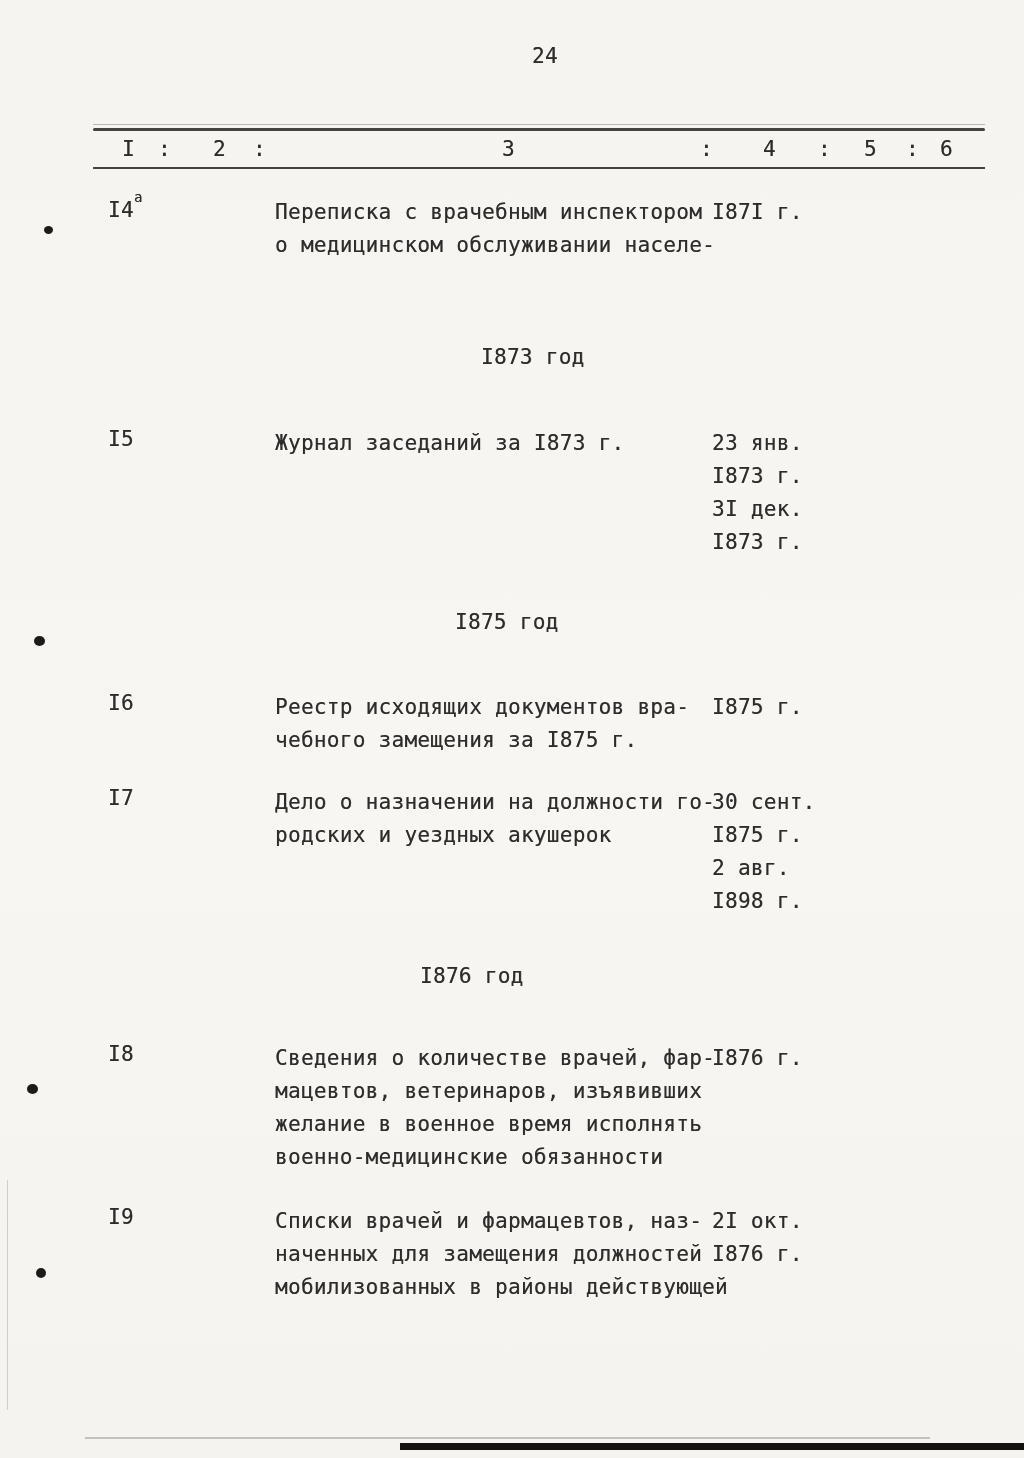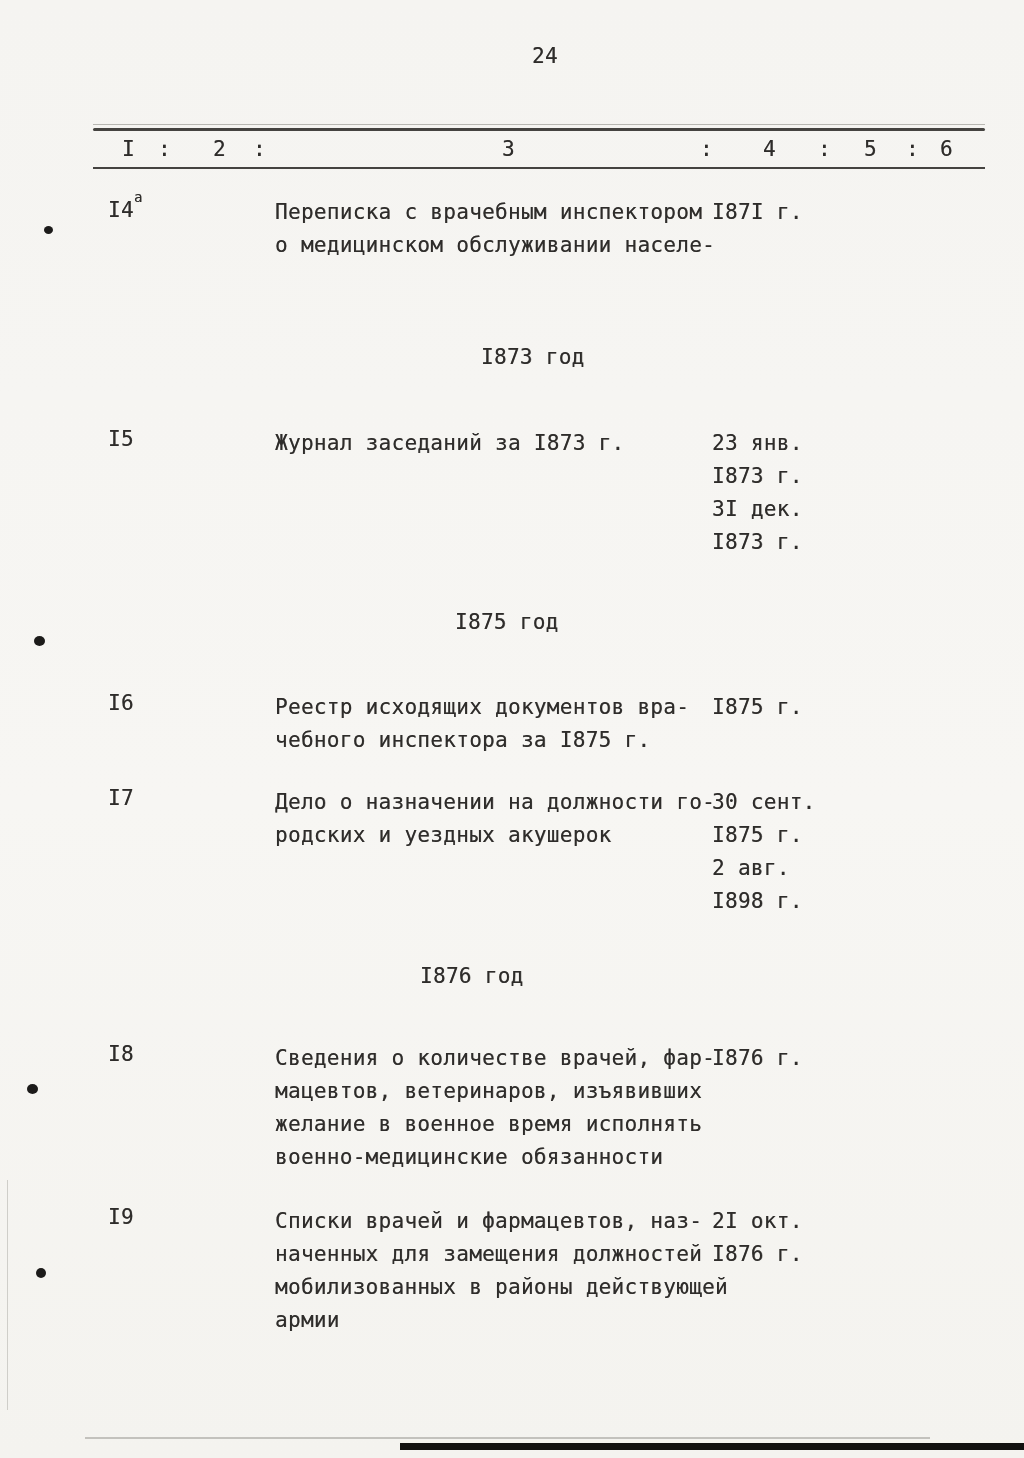--- a/index.html
+++ b/index.html
@@ -95,21 +95,21 @@
       <span class="line txt">I873 г.</span>
     </div>
   </div>
 
   <div class="year-heading txt" style="left:455px; top:610px">I875 год</div>
 
   <div class="entry" style="top:691px">
     <span class="num txt">I6</span>
     <div class="col desc-col">
       <span class="line txt">Реестр исходящих документов вра-</span>
-      <span class="line txt">чебного инспектора за I875 г.</span>
+      <span class="line txt">чебного замещения за I875 г.</span>
     </div>
     <div class="col date-col">
       <span class="line txt">I875 г.</span>
     </div>
   </div>
 
   <div class="entry" style="top:786px">
     <span class="num txt">I7</span>
     <div class="col desc-col">
       <span class="line txt">Дело о назначении на должности го-</span>
@@ -137,21 +137,20 @@
       <span class="line txt">I876 г.</span>
     </div>
   </div>
 
   <div class="entry" style="top:1205px">
     <span class="num txt">I9</span>
     <div class="col desc-col">
       <span class="line txt">Списки врачей и фармацевтов, наз-</span>
       <span class="line txt">наченных для замещения должностей</span>
       <span class="line txt">мобилизованных в районы действующей</span>
-      <span class="line txt">армии</span>
     </div>
     <div class="col date-col">
       <span class="line txt">2I окт.</span>
       <span class="line txt">I876 г.</span>
     </div>
   </div>
 
   <div class="dot dot1"></div>
   <div class="dot dot2"></div>
   <div class="dot dot3"></div>

